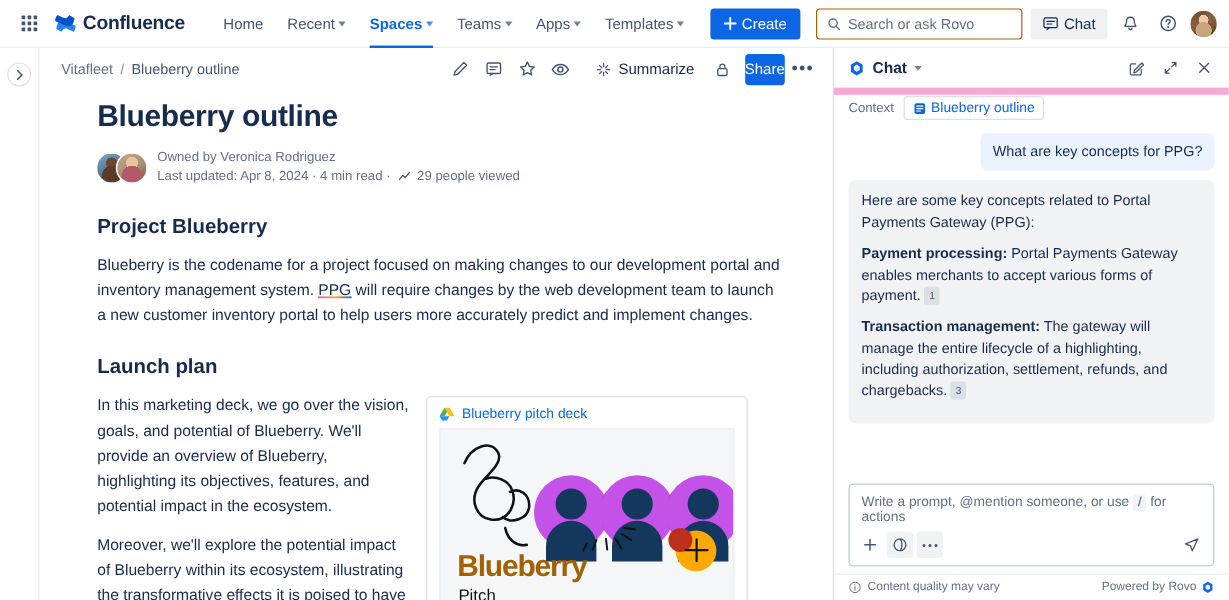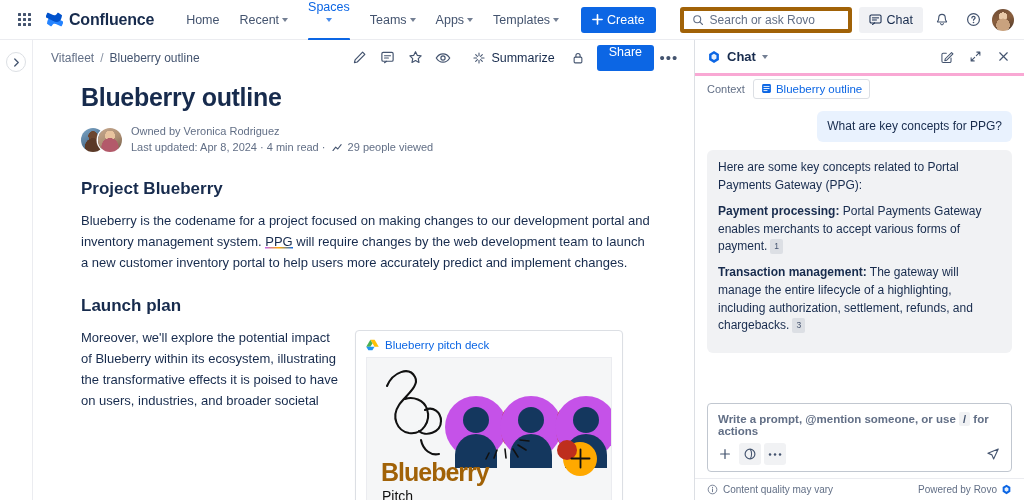--- a/index.html
+++ b/index.html
@@ -23,33 +23,33 @@
   .grid9 { display:grid; grid-template-columns:repeat(3,3px); grid-template-rows:repeat(3,3px); gap:2px; }
   .grid9 i { width:3px; height:3px; background:#44546F; border-radius:0.5px; display:block; }
   .brand { display:flex; align-items:center; gap:6px; margin-left:10px; }
   .brand-logo { width:17px; height:17px; }
   .brand-name { font-size:16px; font-weight:600; color:#172B4D; letter-spacing:-0.2px; }
   .nav-items { display:flex; align-items:center; margin-left:22px; height:40px; }
   .nav-item {
     position:relative; display:flex; align-items:center; gap:3px;
     font-size:12.5px; color:#44546F; padding:0 10px; height:40px; cursor:pointer;
   }
-  .nav-item.active { color:#0C66E4; font-weight:400;flex-direction:column; }
+  .nav-item.active { color:#0C66E4; font-weight:700; }
   .nav-item.active::after {
     content:""; position:absolute; bottom:0; left:10px; right:10px; height:2px;
     background:#0C66E4; border-radius:1px 1px 0 0;
   }
   .chev { width:0;height:0;border-left:3.5px solid transparent;border-right:3.5px solid transparent;border-top:4px solid currentColor; opacity:.75; margin-top:1px;}
   .create-btn {
     margin-left:12px; background:#0C66E4; color:#fff; font-size:12.5px; font-weight:500;
     border-radius:3px; height:26px; padding:0 11px; display:flex; align-items:center; gap:4px; cursor:pointer;
   }
   .topnav-right { margin-left:auto; display:flex; align-items:center; gap:7px; }
   .searchbox {
-    width:172px; height:26px; border:4px solid #a16207; border-radius:3px;
+    width:172px; height:26px; border:1px solid #a16207; border-radius:3px;
     display:flex; align-items:center; gap:6px; padding:0 8px; background:#fff; cursor:text;
   }
   .searchbox .ph { font-size:12px; color:#626F86; }
   .chat-pill {
     height:26px; background:#F0F1F4; border-radius:3px; display:flex; align-items:center;
     gap:5px; padding:0 10px; font-size:12.5px; color:#172B4D; cursor:pointer;
   }
   .icon-btn { width:24px; height:24px; display:flex; align-items:center; justify-content:center; border-radius:50%; cursor:pointer;}
   .avatar-me {
     width:22px; height:22px; border-radius:50%; cursor:pointer;
@@ -76,21 +76,21 @@
   .breadcrumb .sep { color:#8993A4; }
   .breadcrumb .cur { color:#44546F; }
   .toolbar-actions { margin-left:auto; display:flex; align-items:center; gap:2px; }
   .tb-icon { width:26px; height:26px; display:flex; align-items:center; justify-content:center; border-radius:3px; color:#44546F; cursor:pointer;}
   .summarize {
     display:flex; align-items:center; gap:5px; height:26px; padding:0 8px; margin-left:6px;
     font-size:12.5px; color:#172B4D; border-radius:3px; cursor:pointer;
   }
   .share-btn {
     background:#0C66E4; color:#fff; font-size:12.5px; font-weight:500; height:26px;
-    padding:0 12px; border-radius:3px; display:flex; margin-left:4px; cursor:pointer;
+    padding:0 0; border-radius:3px; display:flex; align-items:center; margin-left:4px; cursor:pointer;
   }
   .more-btn { width:26px; height:26px; display:flex; align-items:center; justify-content:center; color:#44546F; font-size:15px; cursor:pointer; letter-spacing:1px;}
 
   .doc { padding: 8px 40px 0 48px; }
   .doc-title { font-size:25px; font-weight:600; color:#172B4D; letter-spacing:-0.3px; }
   .byline { display:flex; align-items:center; gap:9px; margin-top:12px; }
   .av-stack { display:flex; }
   .av { width:24px; height:24px; border-radius:50%; box-shadow:0 0 0 1.5px #fff; }
   .av2 { margin-left:-7px; }
   .av-a { background: radial-gradient(circle at 50% 76%, #5B3A28 0 36%, transparent 37%), radial-gradient(circle at 50% 33%, #6B4630 0 23%, transparent 24%), linear-gradient(150deg,#7FA8C9 0%, #4C6E8C 60%, #2F4356 100%); }
@@ -131,41 +131,41 @@
 
   
   .chatpanel {
     position:absolute; top:40px; right:0; width:330px; height:460px; background:#fff;
     border-left:1px solid #DCDFE4; display:flex; flex-direction:column;
   }
   .cp-head { height:33px; display:flex; align-items:center; padding:0 10px 0 12px; }
   .cp-title { display:flex; align-items:center; gap:6px; font-size:13px; font-weight:600; color:#172B4D; cursor:pointer;}
   .cp-head-actions { margin-left:auto; display:flex; align-items:center; gap:6px; }
   .cp-ic { width:22px; height:22px; display:flex; align-items:center; justify-content:center; border-radius:3px; color:#44546F; cursor:pointer;}
-  .cp-context { height:28px; display:flex; align-items:center; gap:8px; padding:0 12px; border-top:3px solid #f9a8d4;}
+  .cp-context { height:28px; display:flex; align-items:center; gap:8px; padding:0 12px; border-top:6px solid #f9a8d4;}
   .ctx-label { font-size:11px; color:#626F86; }
   .ctx-chip {
     display:flex; align-items:center; gap:4px; height:20px; padding:0 7px;
     border:1px solid #DCDFE4; border-radius:3px; font-size:11.5px; color:#0C66E4; cursor:pointer; background:#fff;
   }
   .cp-scroll { flex:1; overflow:hidden; padding:6px 12px 0; }
   .bubble-user {
     margin-left:auto; width:fit-content; max-width:230px; background:#E9F2FE; color:#172B4D;
     border-radius:6px; padding:7px 10px; font-size:12px; line-height:1.45; margin-top:4px;
   }
   .bubble-ai {
     background:#F1F2F4; border-radius:6px; padding:9px 11px 10px; margin-top:8px; font-size:12px;
     line-height:1.48; color:#172B4D;
   }
   .bubble-ai p { margin-bottom:8px; }
   .bubble-ai b { font-weight:700; }
   .cite { display:inline-block; background:#DCDFE4; color:#44546F; font-size:8.5px; border-radius:2px; padding:1px 4px; vertical-align:1px; margin-left:3px;}
 
   .composer { margin:0 12px 6px; border:1px solid #C1C7D0; border-radius:4px; background:#fff; }
-  .composer-ph { font-size:11.5px; color:#626F86; padding:9px 10px 4px; cursor:text;font-weight:bold; }
+  .composer-ph { font-size:11.5px; color:#626F86; padding:9px 10px 4px; cursor:text; }
   .slashkey { background:#F1F2F4; border-radius:2px; padding:1px 4px; color:#44546F; font-size:11px;}
   .composer-tools { display:flex; align-items:center; gap:3px; padding:2px 6px 6px 6px; }
   .ct-ic { width:22px; height:22px; display:flex; align-items:center; justify-content:center; border-radius:3px; color:#44546F; cursor:pointer;}
   .ct-ic.grey { background:#F1F2F4; }
   .ct-send { margin-left:auto; width:24px; height:22px; display:flex; align-items:center; justify-content:center; border-radius:3px; color:#44546F; cursor:pointer;}
   .cp-foot {
     height:22px; border-top:1px solid #EBECF0; display:flex; align-items:center;
     padding:0 12px; font-size:10px; color:#626F86; gap:5px;
   }
   .cp-foot .right { margin-left:auto; display:flex; align-items:center; gap:4px; }
@@ -350,20 +350,21 @@
 
       <h2 class="sec">Project Blueberry</h2>
       <p class="body">
         <span>Blueberry is the codename for a project focused on making changes to our development portal and inventory management system. </span><a class="ai-term">PPG</a><span> will require changes by the web development team to launch a new customer inventory portal to help users more accurately predict and implement changes.</span>
       </p>
 
       <h2 class="sec">Launch plan</h2>
 
       <div class="two-col">
         <div class="col-left">
+          <p class="body">In this marketing deck, we go over the vision, goals, and potential of Blueberry. We'll provide an overview of Blueberry, highlighting its objectives, features, and potential impact in the ecosystem.</p>
           <p class="body">Moreover, we'll explore the potential impact of Blueberry within its ecosystem, illustrating the transformative effects it is poised to have on users, industries, and broader societal</p>
         </div>
 
         <div class="deck-card">
           <div class="deck-head">
             <svg width="13" height="12" viewBox="0 0 16 14">
               <path d="M5.4 0.5h5.2l5.1 8.8h-5.2z" fill="#FFC107"></path>
               <path d="M0.3 9.3L5.4 0.5l2.6 4.5-2.6 4.3z" fill="#4CAF50"></path>
               <path d="M0.3 9.3h10.2l-2.6 4.3H2.9z" fill="#2196F3"></path>
             </svg>

